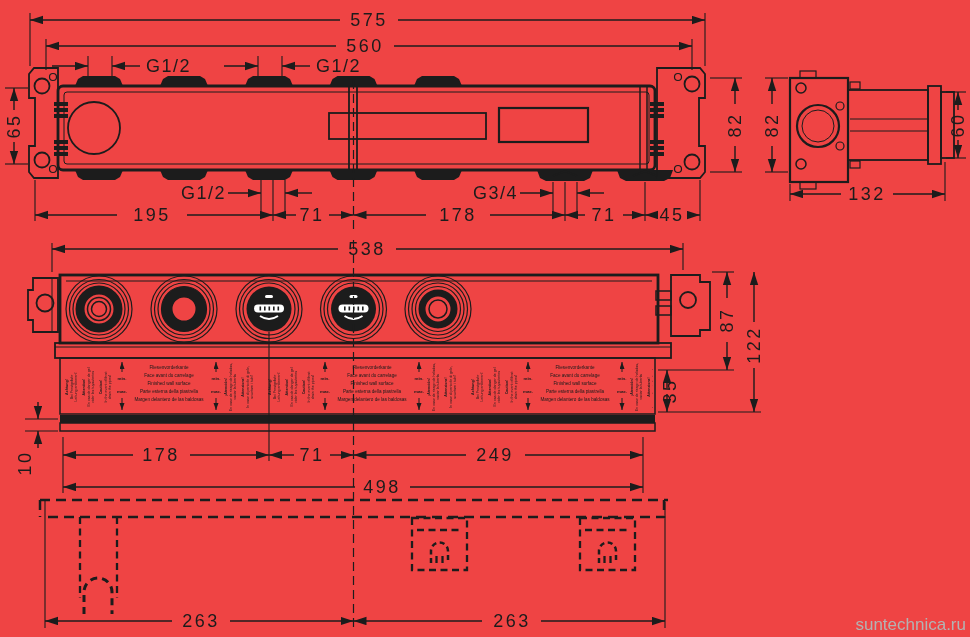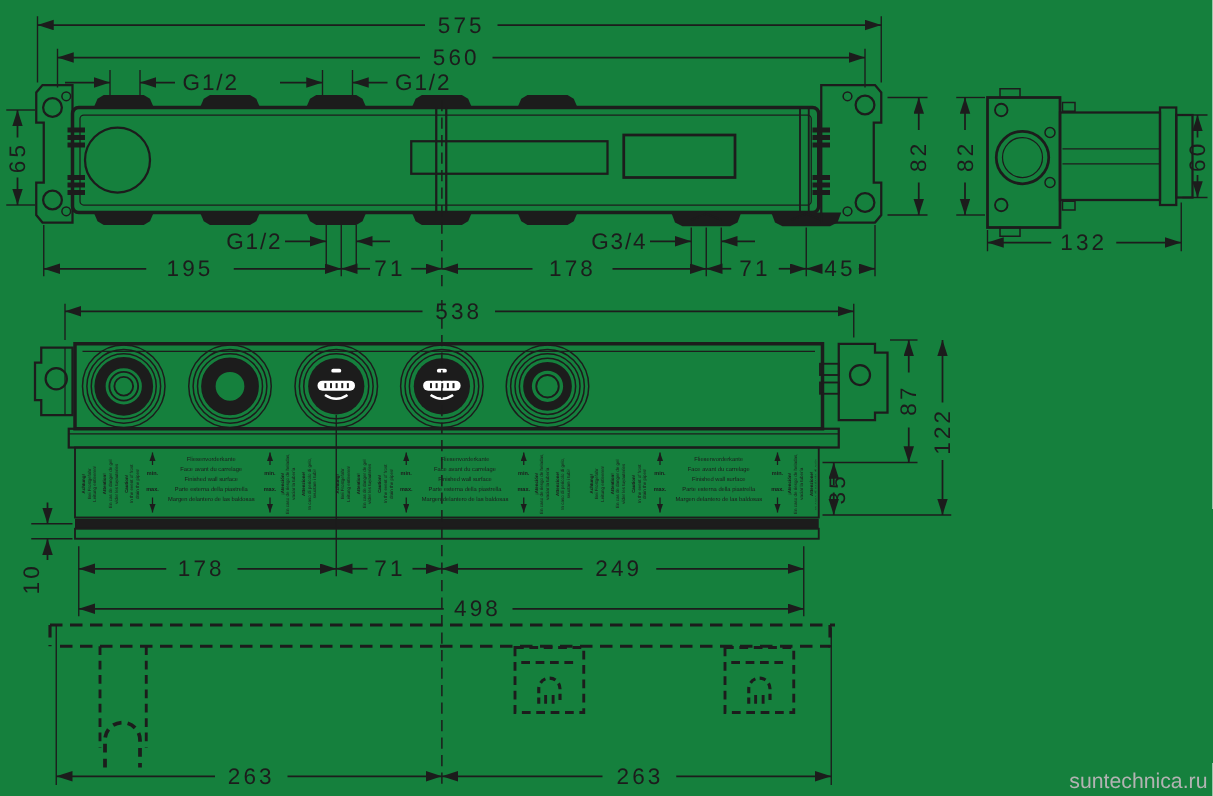--- a/index.html
+++ b/index.html
@@ -1,16 +1,16 @@
 <!DOCTYPE html>
 <html><head>
 <meta charset="utf-8">
 <style>
   html,body{margin:0;padding:0;background:#ffffff;}
-  .page{position:relative;width:970px;height:637px;background:#15803d;overflow:hidden;
+  .page{position:relative;width:970px;height:637px;background:#ef4444;overflow:hidden;
         font-family:"Liberation Sans", sans-serif;}
   svg{display:block;}
   .ln{stroke:#1c1c1c;fill:none;}
   .w28{stroke-width:2.8;} .w22{stroke-width:2.2;} .w18{stroke-width:1.8;}
   .w15{stroke-width:1.5;} .w12{stroke-width:1.2;} .w10{stroke-width:1;}
   .dim{stroke:#1c1c1c;stroke-width:1.4;fill:none;}
   .ext{stroke:#1c1c1c;stroke-width:1.1;fill:none;}
   .cl{stroke:#1c1c1c;stroke-width:1.2;stroke-dasharray:9 5;fill:none;}
   .dsh{stroke:#1c1c1c;stroke-width:2.5;stroke-dasharray:10 6;fill:none;}
   .dsh2{stroke:#1c1c1c;stroke-width:2.3;stroke-dasharray:7 4.5;fill:none;}

